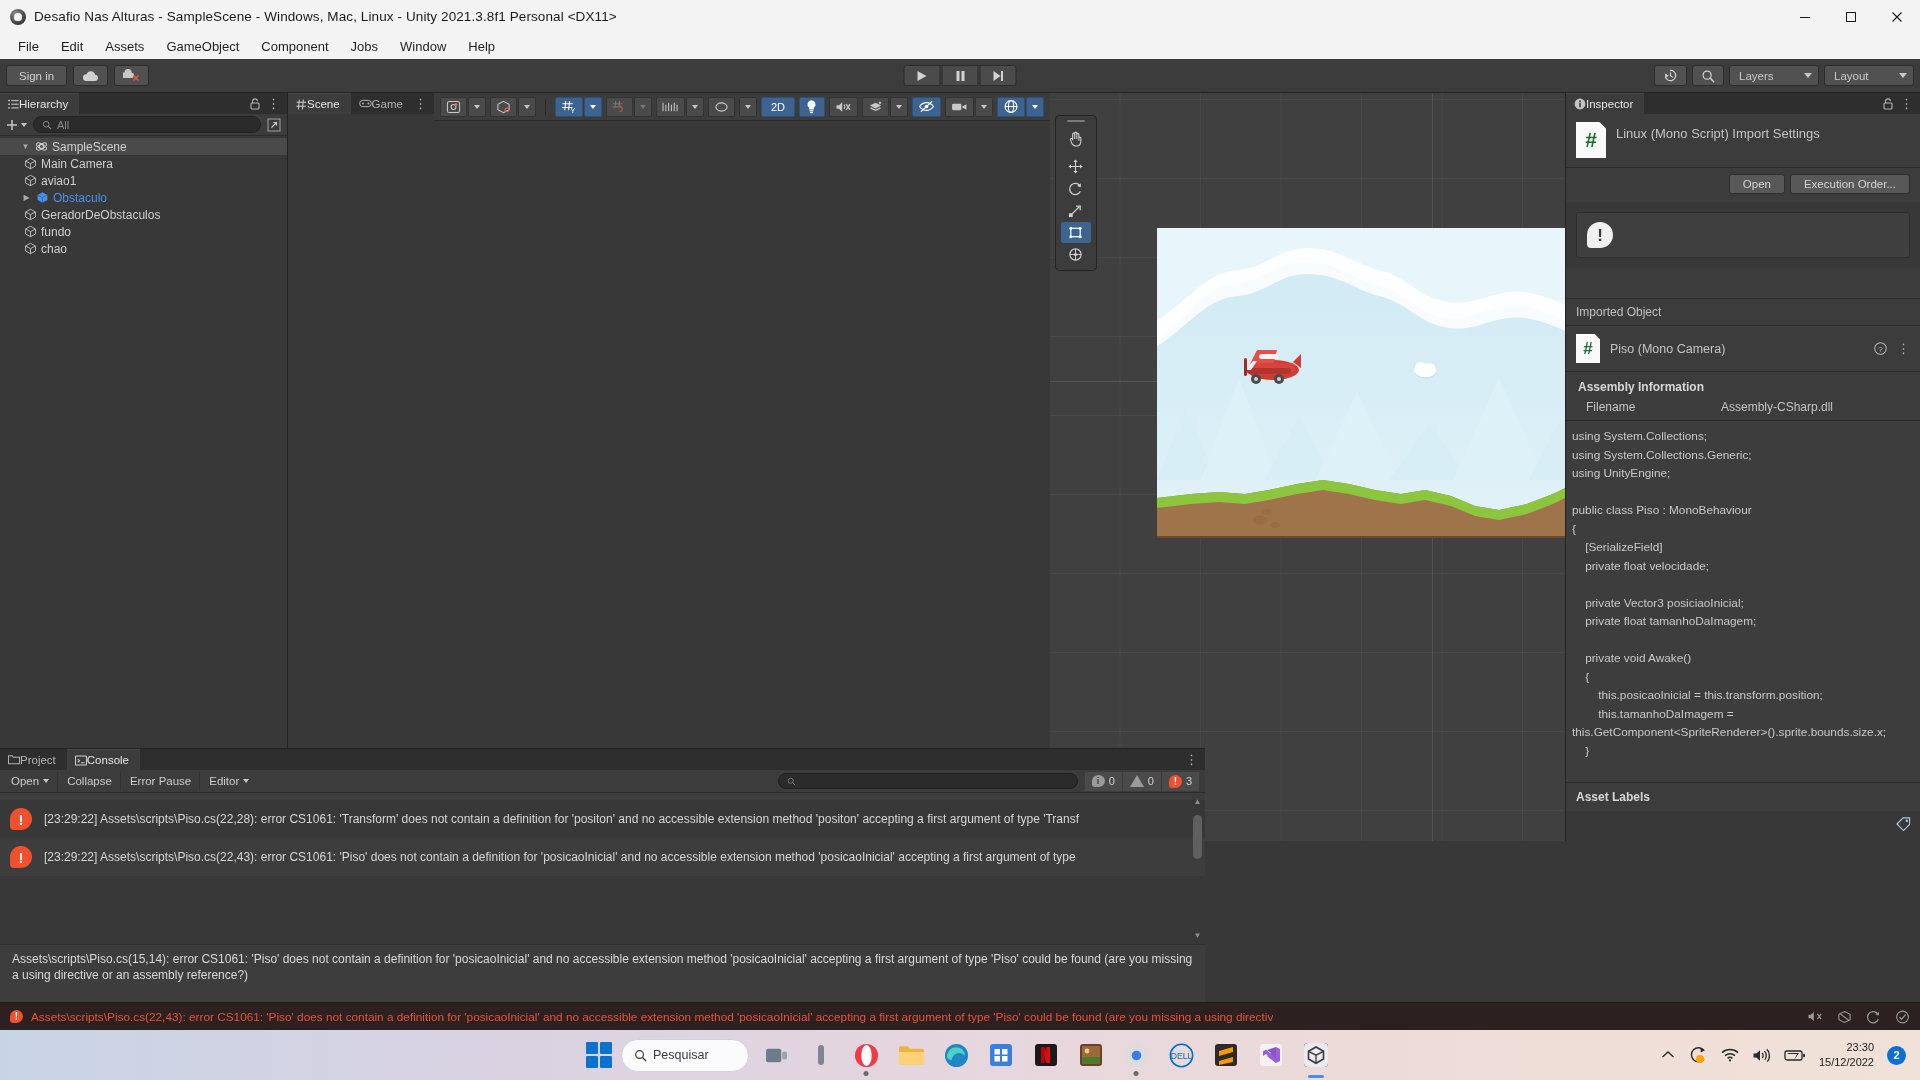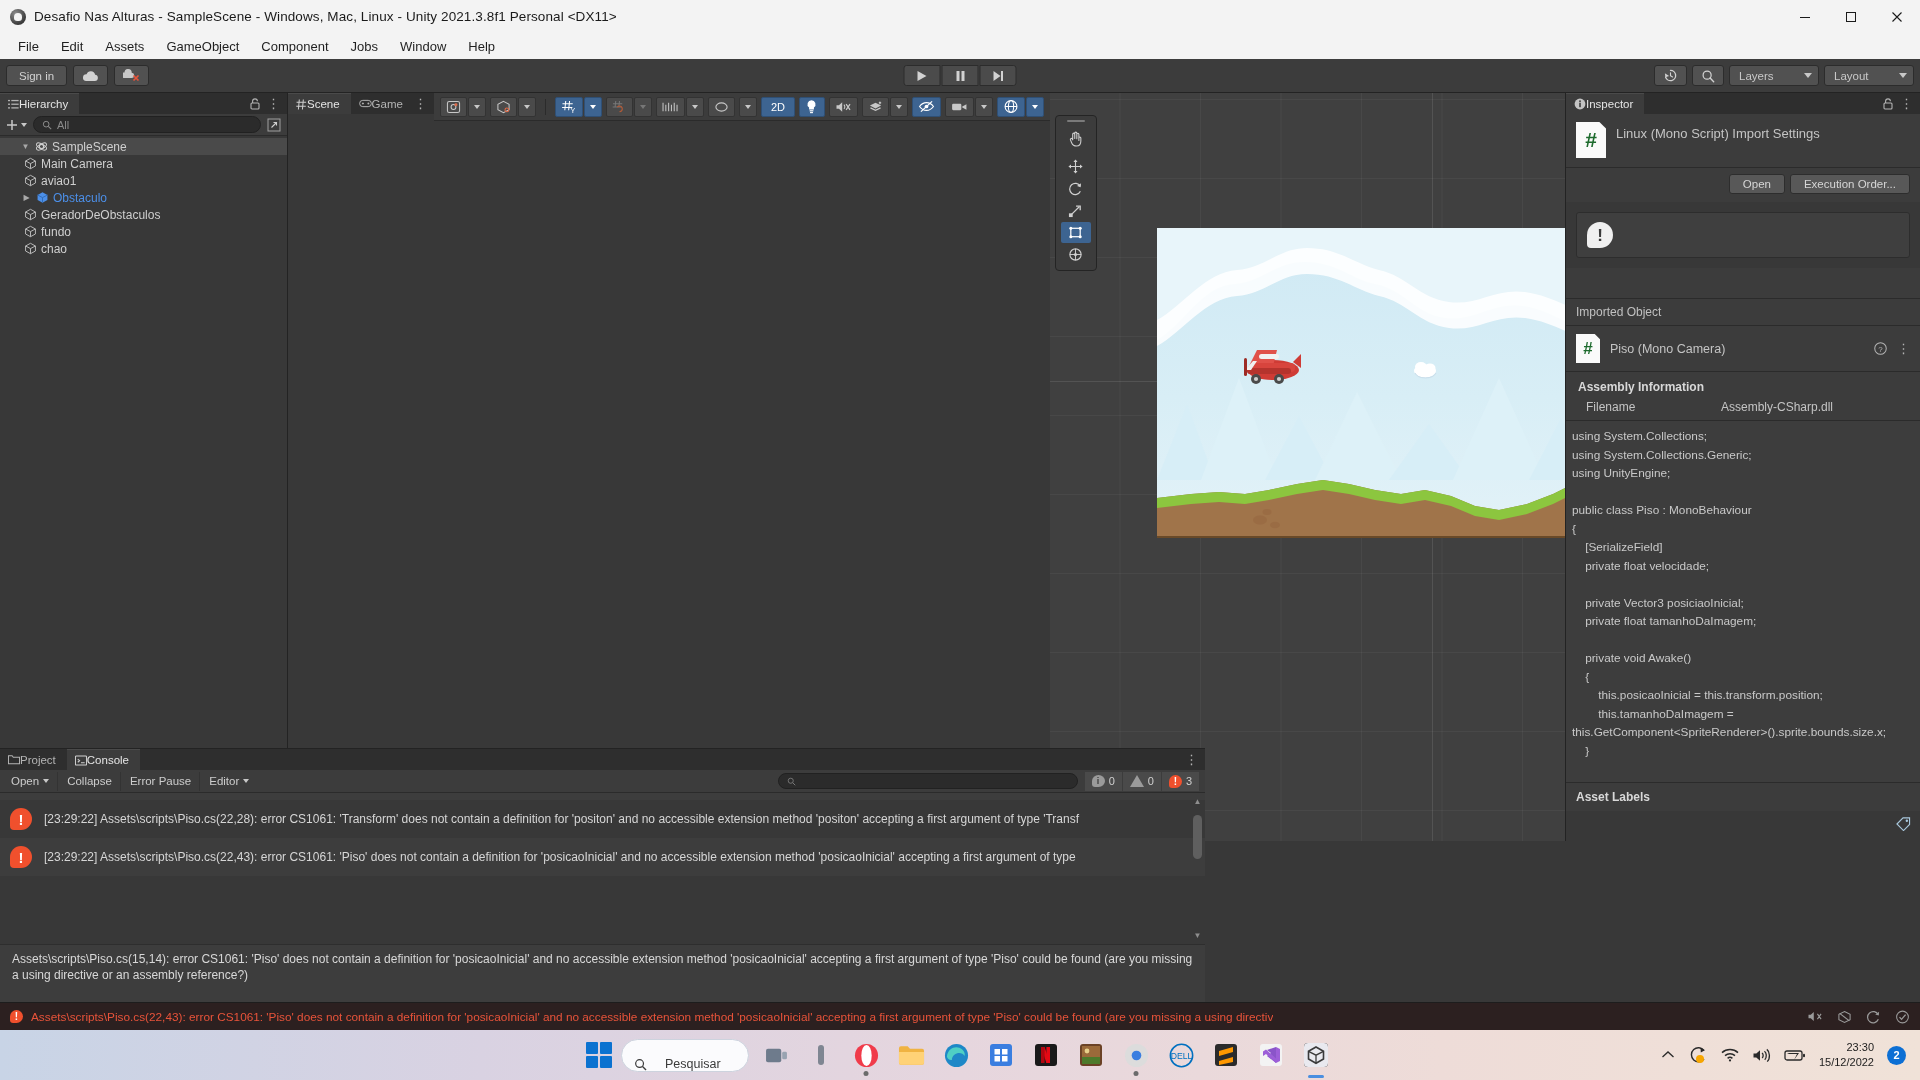--- a/index.html
+++ b/index.html
@@ -301,21 +301,21 @@
     background: linear-gradient(90deg,#c8d4e6 0%, #d9d2e2 25%, #e6d6de 50%, #eedcd8 75%, #f0e2d8 100%);
     display: flex; align-items: center; justify-content: center; gap: 9px;
   }
   .tb-start {
     width: 26px; height: 26px; display: grid; grid-template-columns: 1fr 1fr;
     grid-template-rows: 1fr 1fr; gap: 2.5px;
   }
   .tb-start i { background: #0b72d0; display: block; border-radius: 1px; }
   .tb-search {
     width: 128px; height: 33px; background: #fbfbfd; border: 1px solid #cdd3de;
-    border-radius: 17px; display: flex; align-items: flex-end; gap: 18px; padding: 0 12px;
+    border-radius: 17px; display: flex; align-items: center; gap: 6px; padding: 0 12px;
     font-size: 12.5px; color: #3a3a3a;
   }
   .tb-app {
     width: 36px; height: 36px; border-radius: 6px; display: flex;
     align-items: center; justify-content: center; position: relative;
   }
   .tb-app .dot { position: absolute; bottom: -3px; left: 50%; transform: translateX(-50%); width: 5px; height: 5px; border-radius: 50%; background: #6b6b6b; }
   .tray {
     position: absolute; right: 0; top: 0; height: 50px; display: flex;
     align-items: center; gap: 13px; padding-right: 14px; color: #2a2a2a; font-size: 14px;

